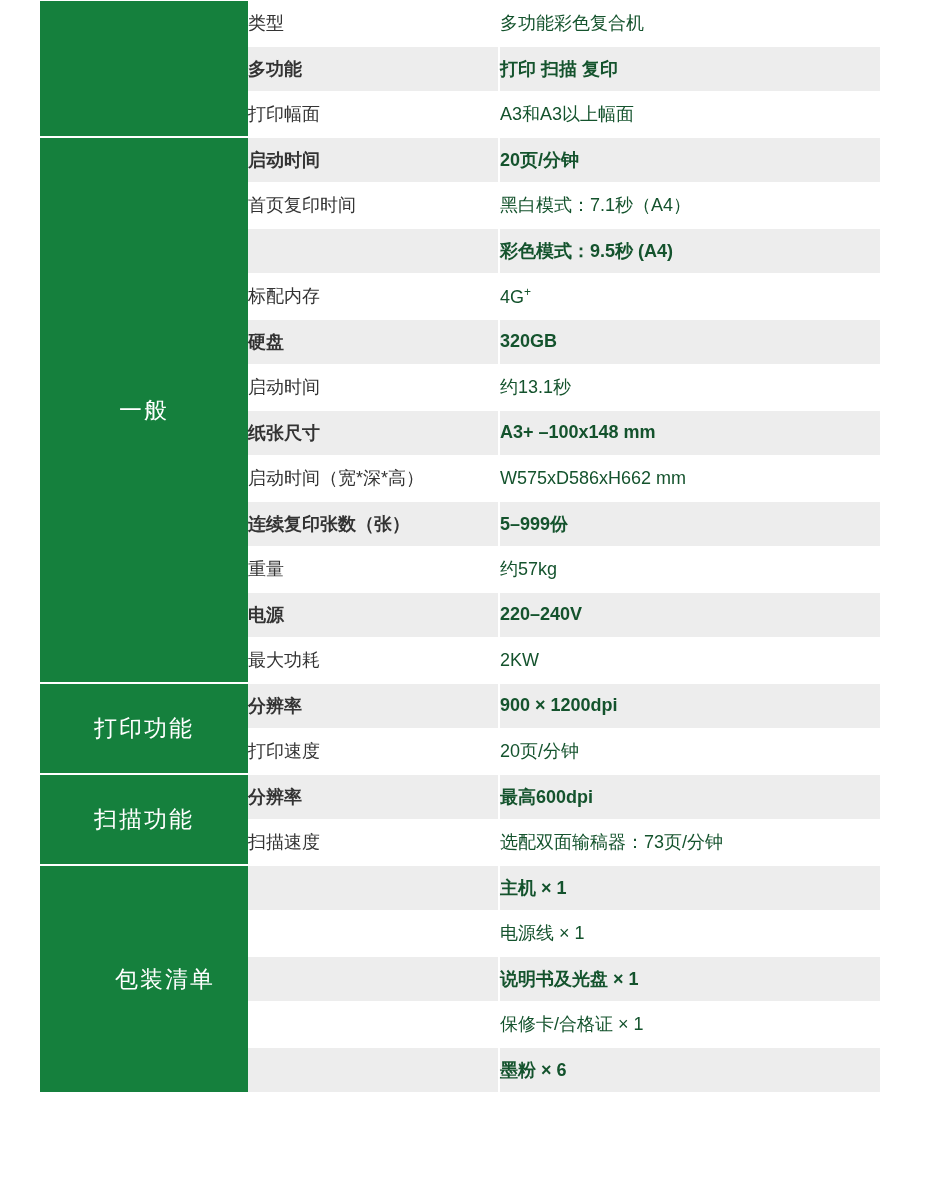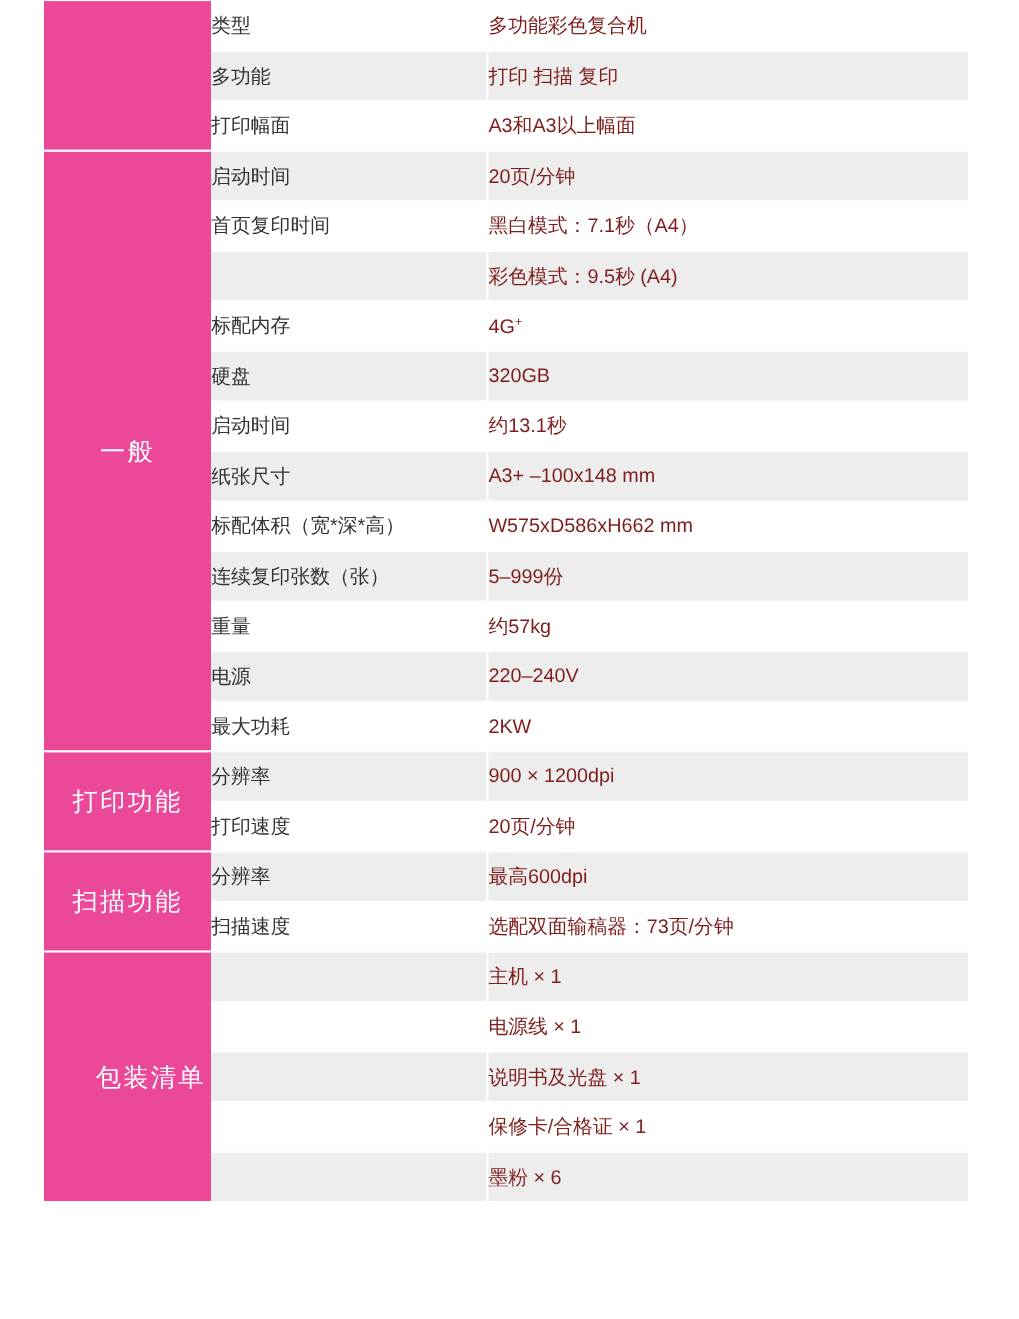--- a/index.html
+++ b/index.html
@@ -25,22 +25,22 @@
     border-collapse: collapse;
     width: 840px;
     table-layout: fixed;
   }
   table.spec-table td {
     vertical-align: middle;
     padding: 0;
   }
   
   td.cat {
-    width: 152px;
-    background: #ec4899;
+    width: 208px;
+    background: #15803d;
     color: #ffffff;
     text-align: center;
     font-size: 23px;
     letter-spacing: 2px;
     border-bottom: 2px solid #ffffff;
     font-weight: normal;
   }
   td.cat.no-line {
     border-bottom: none;
     padding-left: 42px;
@@ -49,29 +49,30 @@
   td.label {
     width: 250px;
     font-size: 18px;
     color: #333333;
     padding: 0 0 0 18px;
     height: 44.5px;
   }
   
   td.value {
     font-size: 18px;
-    color: #7f1d1d;
+    color: #14532d;
     padding: 0 0 0 18px;
     height: 44.5px;
   }
   tr.odd td.label, tr.odd td.value {
     background: #ffffff;
   }
   tr.even td.label, tr.even td.value {
     background: #ededed;
+    font-weight: bold;
   }
   td.label, td.value {
     border-top: 1px solid #ffffff;
   }
   td.value {
     border-left: 2px solid #ffffff;
   }
   .sup {
     font-size: 12px;
     vertical-align: super;
@@ -125,21 +126,21 @@
       </tr>
       <tr class="odd">
         <td class="label">启动时间</td>
         <td class="value">约13.1秒</td>
       </tr>
       <tr class="even">
         <td class="label">纸张尺寸</td>
         <td class="value">A3+ –100x148 mm</td>
       </tr>
       <tr class="odd">
-        <td class="label">标配体积（宽*深*高）</td>
+        <td class="label">启动时间（宽*深*高）</td>
         <td class="value">W575xD586xH662 mm</td>
       </tr>
       <tr class="even">
         <td class="label">连续复印张数（张）</td>
         <td class="value">5–999份</td>
       </tr>
       <tr class="odd">
         <td class="label">重量</td>
         <td class="value">约57kg</td>
       </tr>

